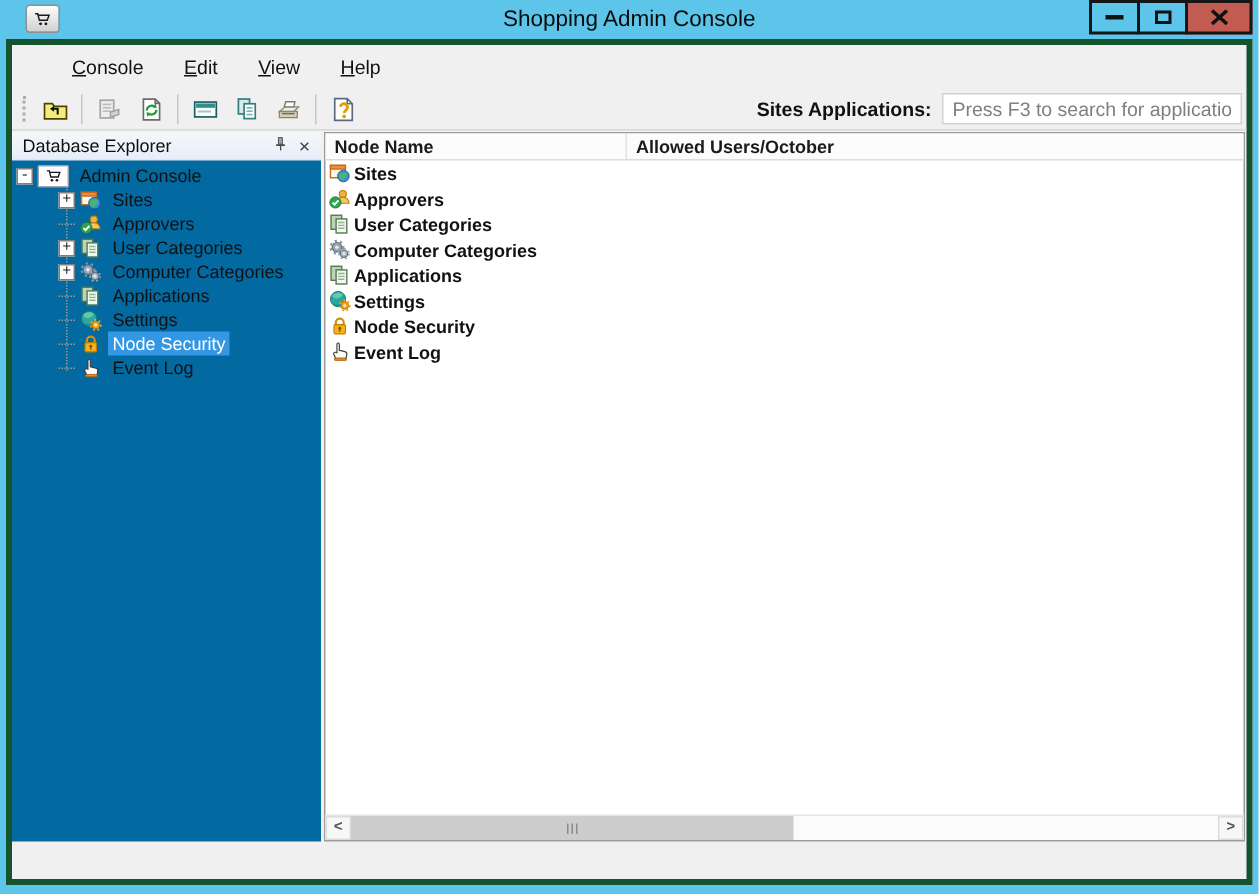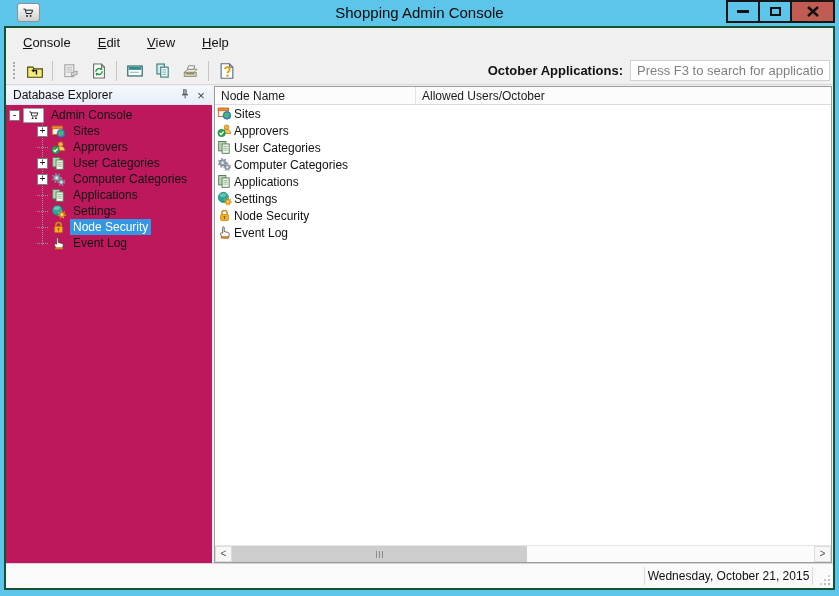--- a/index.html
+++ b/index.html
@@ -32,21 +32,21 @@
     background: #5CC5E9; cursor: default;
   }
   .winbtn.min, .winbtn.max { width: 34px; }
   .winbtn.close { width: 45px; background: #C25B52; }
   .g-min { width: 12px; height: 3px; background: #111; }
   .g-max { width: 11px; height: 9px; border: 2px solid #111; }
 
   
   .client {
     position: absolute; left: 4px; right: 4px; top: 26px; bottom: 6px;
-    background: #F0F0F0; border: 2px solid #14532d;
+    background: #F0F0F0; border: 4px solid #14532d; padding-left: 23px;
   }
 
   
   .menubar { height: 29px; display: flex; align-items: center; padding-left: 14px; font-size: 13px; color: #111; }
   .menu-item { margin-right: 21px; padding: 2px 3px; white-space: nowrap; }
 
   
   .toolbar {
     position: absolute; top: 29px; left: 0; right: 0; height: 28px;
     border-bottom: 1px solid #D8D8D8; display: flex; align-items: center; padding-left: 4px;
@@ -57,21 +57,21 @@
   .tsep { width: 0; height: 20px; border-left: 1px solid #C6C6C6; margin: 0 5px 0 2px; }
   .search { position: absolute; right: 3px; top: 3px; display: flex; align-items: center; }
   .search .slabel { font-weight: bold; font-size: 13px; margin-right: 7px; color: #111; }
   .search input {
     width: 200px; height: 21px; border: 1px solid #D2D2D2; background: #fff;
     font-family: "Liberation Sans", sans-serif; font-size: 13px; padding: 0 6px; color: #333; outline: none;
   }
   .search input::placeholder { color: #7F7F7F; }
 
   
-  .leftpanel { position: absolute; left: 0; top: 58px; width: 206px; bottom: 25px; background: #be185d; }
+  .leftpanel { position: absolute; left: 0; top: 58px; width: 206px; bottom: 25px; background: #0369a1; }
   .lp-header {
     height: 19px; background: linear-gradient(#F5F8FC, #E7EEF8);
     border-bottom: 1px solid #E0E6F0;
     display: flex; align-items: center; font-size: 12px; padding-left: 7px; color: #111;
   }
   .lp-tools { margin-left: auto; display: flex; align-items: center; margin-right: 3px; }
   .lp-tool { width: 16px; height: 16px; display: flex; align-items: center; justify-content: center; color: #444; }
   .lp-close { font-size: 13px; line-height: 1; }
 
   
@@ -88,21 +88,21 @@
   .stub { width: 11px; height: 0; border-top: 1px dotted #9A9A9A; margin-right: 3px; flex: none; }
   .chip {
     width: 21px; height: 15px; border: 1px solid #9AA4B2; background: #fff; border-radius: 1px;
     display: flex; align-items: center; justify-content: center; margin-right: 4px; flex: none;
   }
   .ic15 { width: 15px; height: 15px; margin-right: 4px; flex: none; }
   .tlabel { padding: 1px 3px; white-space: nowrap; }
   .trow.sel .tlabel { background: #3497E4; color: #fff; }
 
   
-  .rightpanel { position: absolute; left: 208px; right: 1px; top: 58px; bottom: 25px; background: #fff; border: 1px solid #9B9B9B; }
+  .rightpanel { position: absolute; left: 208px; right: 1px; top: 58px; bottom: 25px; background: #fff; border: 1px solid #9B9B9B; font-weight: bold; }
   .cols {
     position: absolute; top: 0; left: 0; right: 0; height: 18px;
     background: #FCFCFC; border-bottom: 1px solid #DCDCDC; display: flex; font-size: 12px; color: #1A1A1A;
   }
   .col1 { width: 201px; padding-left: 6px; border-right: 1px solid #E3E3E3; display: flex; align-items: center; }
   .col2 { flex: 1; padding-left: 6px; display: flex; align-items: center; }
   .lrows { position: absolute; top: 18px; left: 0; right: 0; bottom: 17px; overflow: hidden; }
   .lrow { height: 17px; display: flex; align-items: center; padding-left: 2px; font-size: 12px; color: #111; position: relative; }
   .lrow .ic15 { margin-right: 2px; }
   .lcell2 { position: absolute; left: 203px; white-space: nowrap; }
@@ -308,21 +308,21 @@
         </svg>
     </span>
     <span class="tsep"></span>
     <span class="tbtn">
       <svg>
           <use href="#i-helpdoc"></use>
         </svg>
     </span>
 
     <div class="search">
-      <span class="slabel">October Applications:</span>
+      <span class="slabel">Sites Applications:</span>
       <input type="text" placeholder="Press F3 to search for applications" style="">
     </div>
   </div>
 
   <div class="leftpanel">
     <div class="lp-header">
       <span>Database Explorer</span>
       <span class="lp-tools">
         <span class="lp-tool">
           <svg width="14" height="14">
@@ -486,20 +486,14 @@
         <i></i>
           <i></i>
           <i></i>
       </div>
       <div class="sbtn right">
         <span>&gt;</span>
       </div>
     </div>
   </div>
 
-  <div class="status">
-    <span class="ssep a"></span>
-    <span class="ssep b"></span>
-    <span class="sdate">Wednesday, October 21, 2015</span>
-    <span class="sgrip"></span>
-  </div>
 
 </div>
 
 </body></html>

